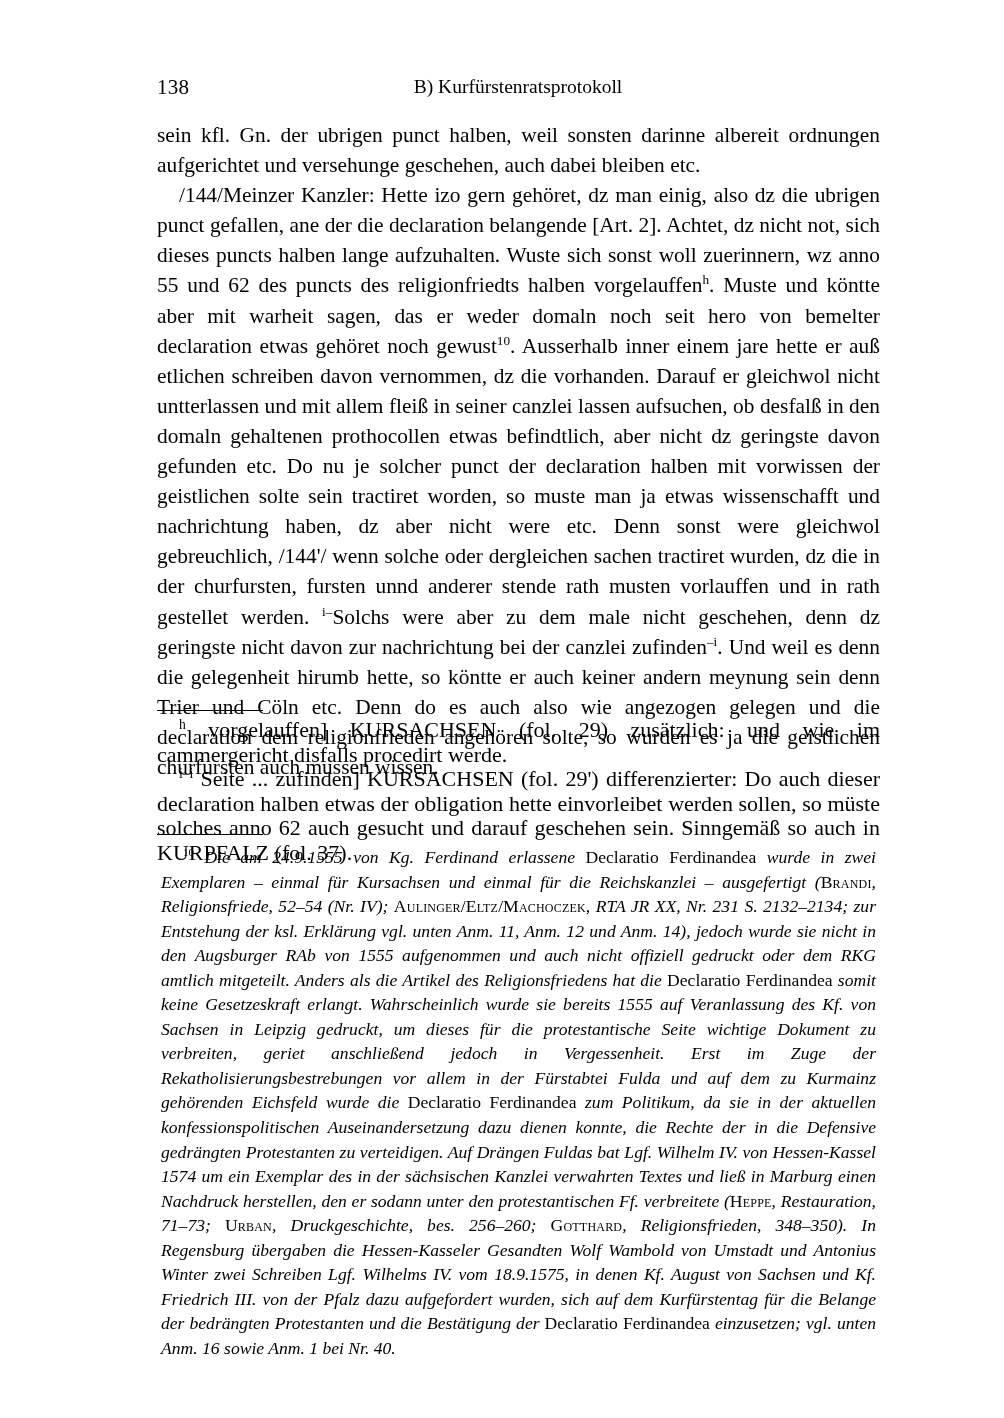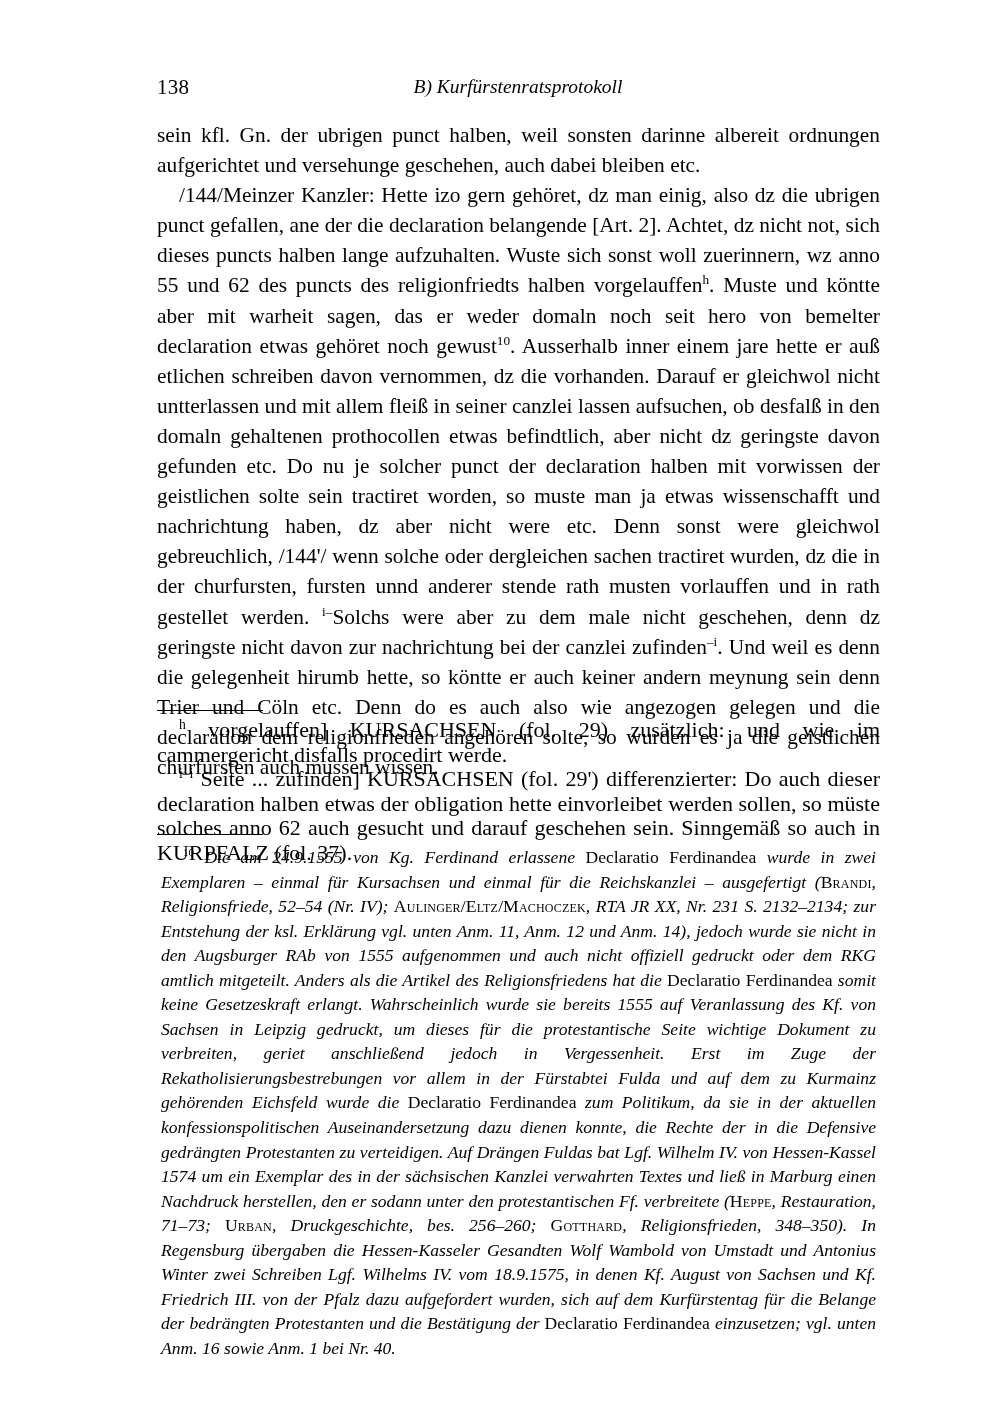--- a/index.html
+++ b/index.html
@@ -35,21 +35,20 @@
     top: 0;
     letter-spacing: 0.2px;
   }
   #runhead .title {
     position: absolute;
     left: 0;
     top: 0;
     width: 722px;
     text-align: center;
     font-size: 19.5px;
-    font-style: italic;
   }
   
   #body-text {
     position: absolute;
     top: 120px;
     left: 157px;
     width: 723px;
     font-size: 21.4px;
     line-height: 30.1px;
     text-align: justify;

